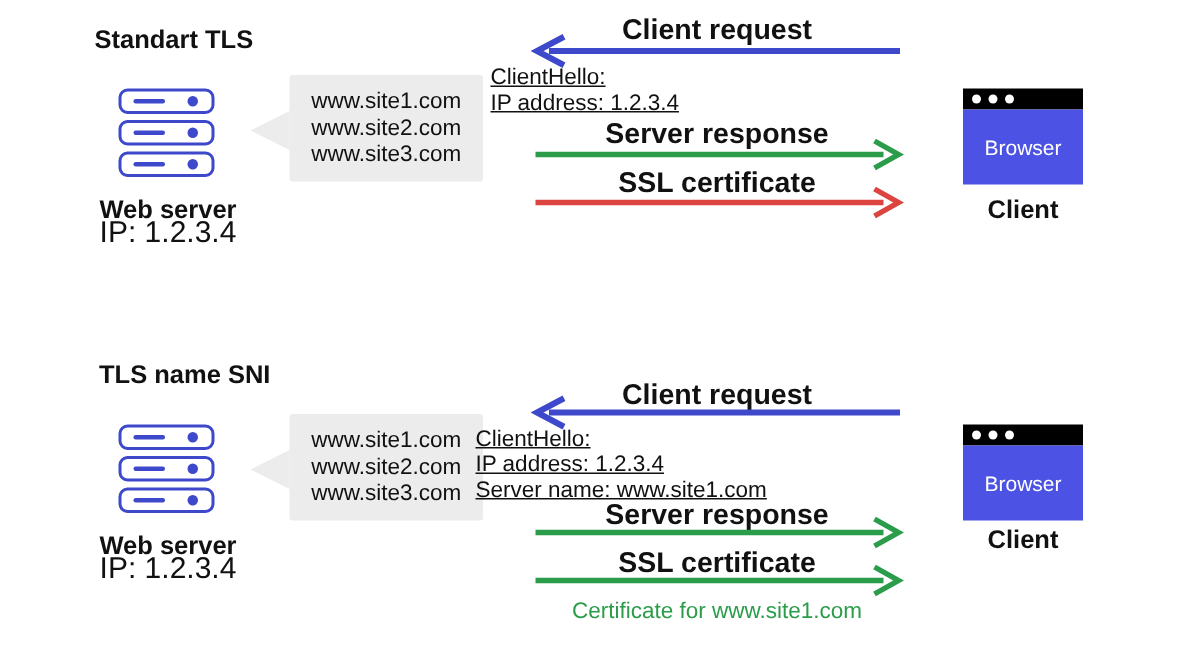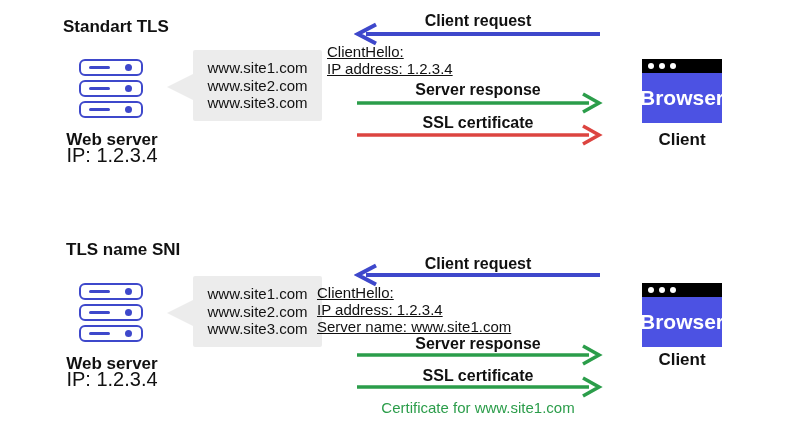--- a/index.html
+++ b/index.html
@@ -45,40 +45,40 @@
   }
   .bubble-tail {
     position: absolute; left: -26px; top: 24px;
     width: 0; height: 0;
     border-top: 13px solid transparent;
     border-bottom: 13px solid transparent;
     border-right: 26px solid var(--bubble-bg, #ececec);
   }
 
   
-  .msg-label { width: 246px; text-align: center; font-weight: bold; font-size: 16px; line-height: 19px; white-space: nowrap; }
+  .msg-label { width: 246px; text-align: center; font-weight: bold; font-size: 19px; line-height: 19px; white-space: nowrap; }
   .arrow-svg { display: block; }
   .c-blue  { color: var(--arrow-blue, #3e48cb); }
   .c-green { color: var(--green, #2b9d4a); }
   .c-red   { color: var(--red, #dc4440); }
   .hello-block { font-size: 15px; line-height: 17px; text-align: left; text-decoration: underline; }
   .outcome-red   { color: var(--red-text, #d15052); font-size: 15px; line-height: 17.5px; text-align: center; }
   .outcome-green { color: var(--green-text, #2b9d4a); font-size: 15px; line-height: 17px; text-align: center; }
 
   
   .browser-icon { width: 80px; height: 64px; }
   .browser-titlebar {
     height: 14px; background: #000;
     display: flex; align-items: center; gap: 5px; padding-left: 6px;
   }
   .win-dot { width: 6px; height: 6px; border-radius: 50%; background: #fff; }
   .browser-body {
     height: 50px; background: var(--browser-blue, #4c52e3);
     display: flex; align-items: center; justify-content: center;
-    color: #fff; font-weight: bold; font-size: 21px;
+    color: #fff; font-weight: normal; font-size: 14px;
   }
 </style>
 </head>
 <body>
 
 <div id="canvas">
 
   <div class="abs section-title" style="left:63px; top:16px;">Standart TLS</div>
 
   <div class="abs server-icon" style="left:79px; top:59px;">

